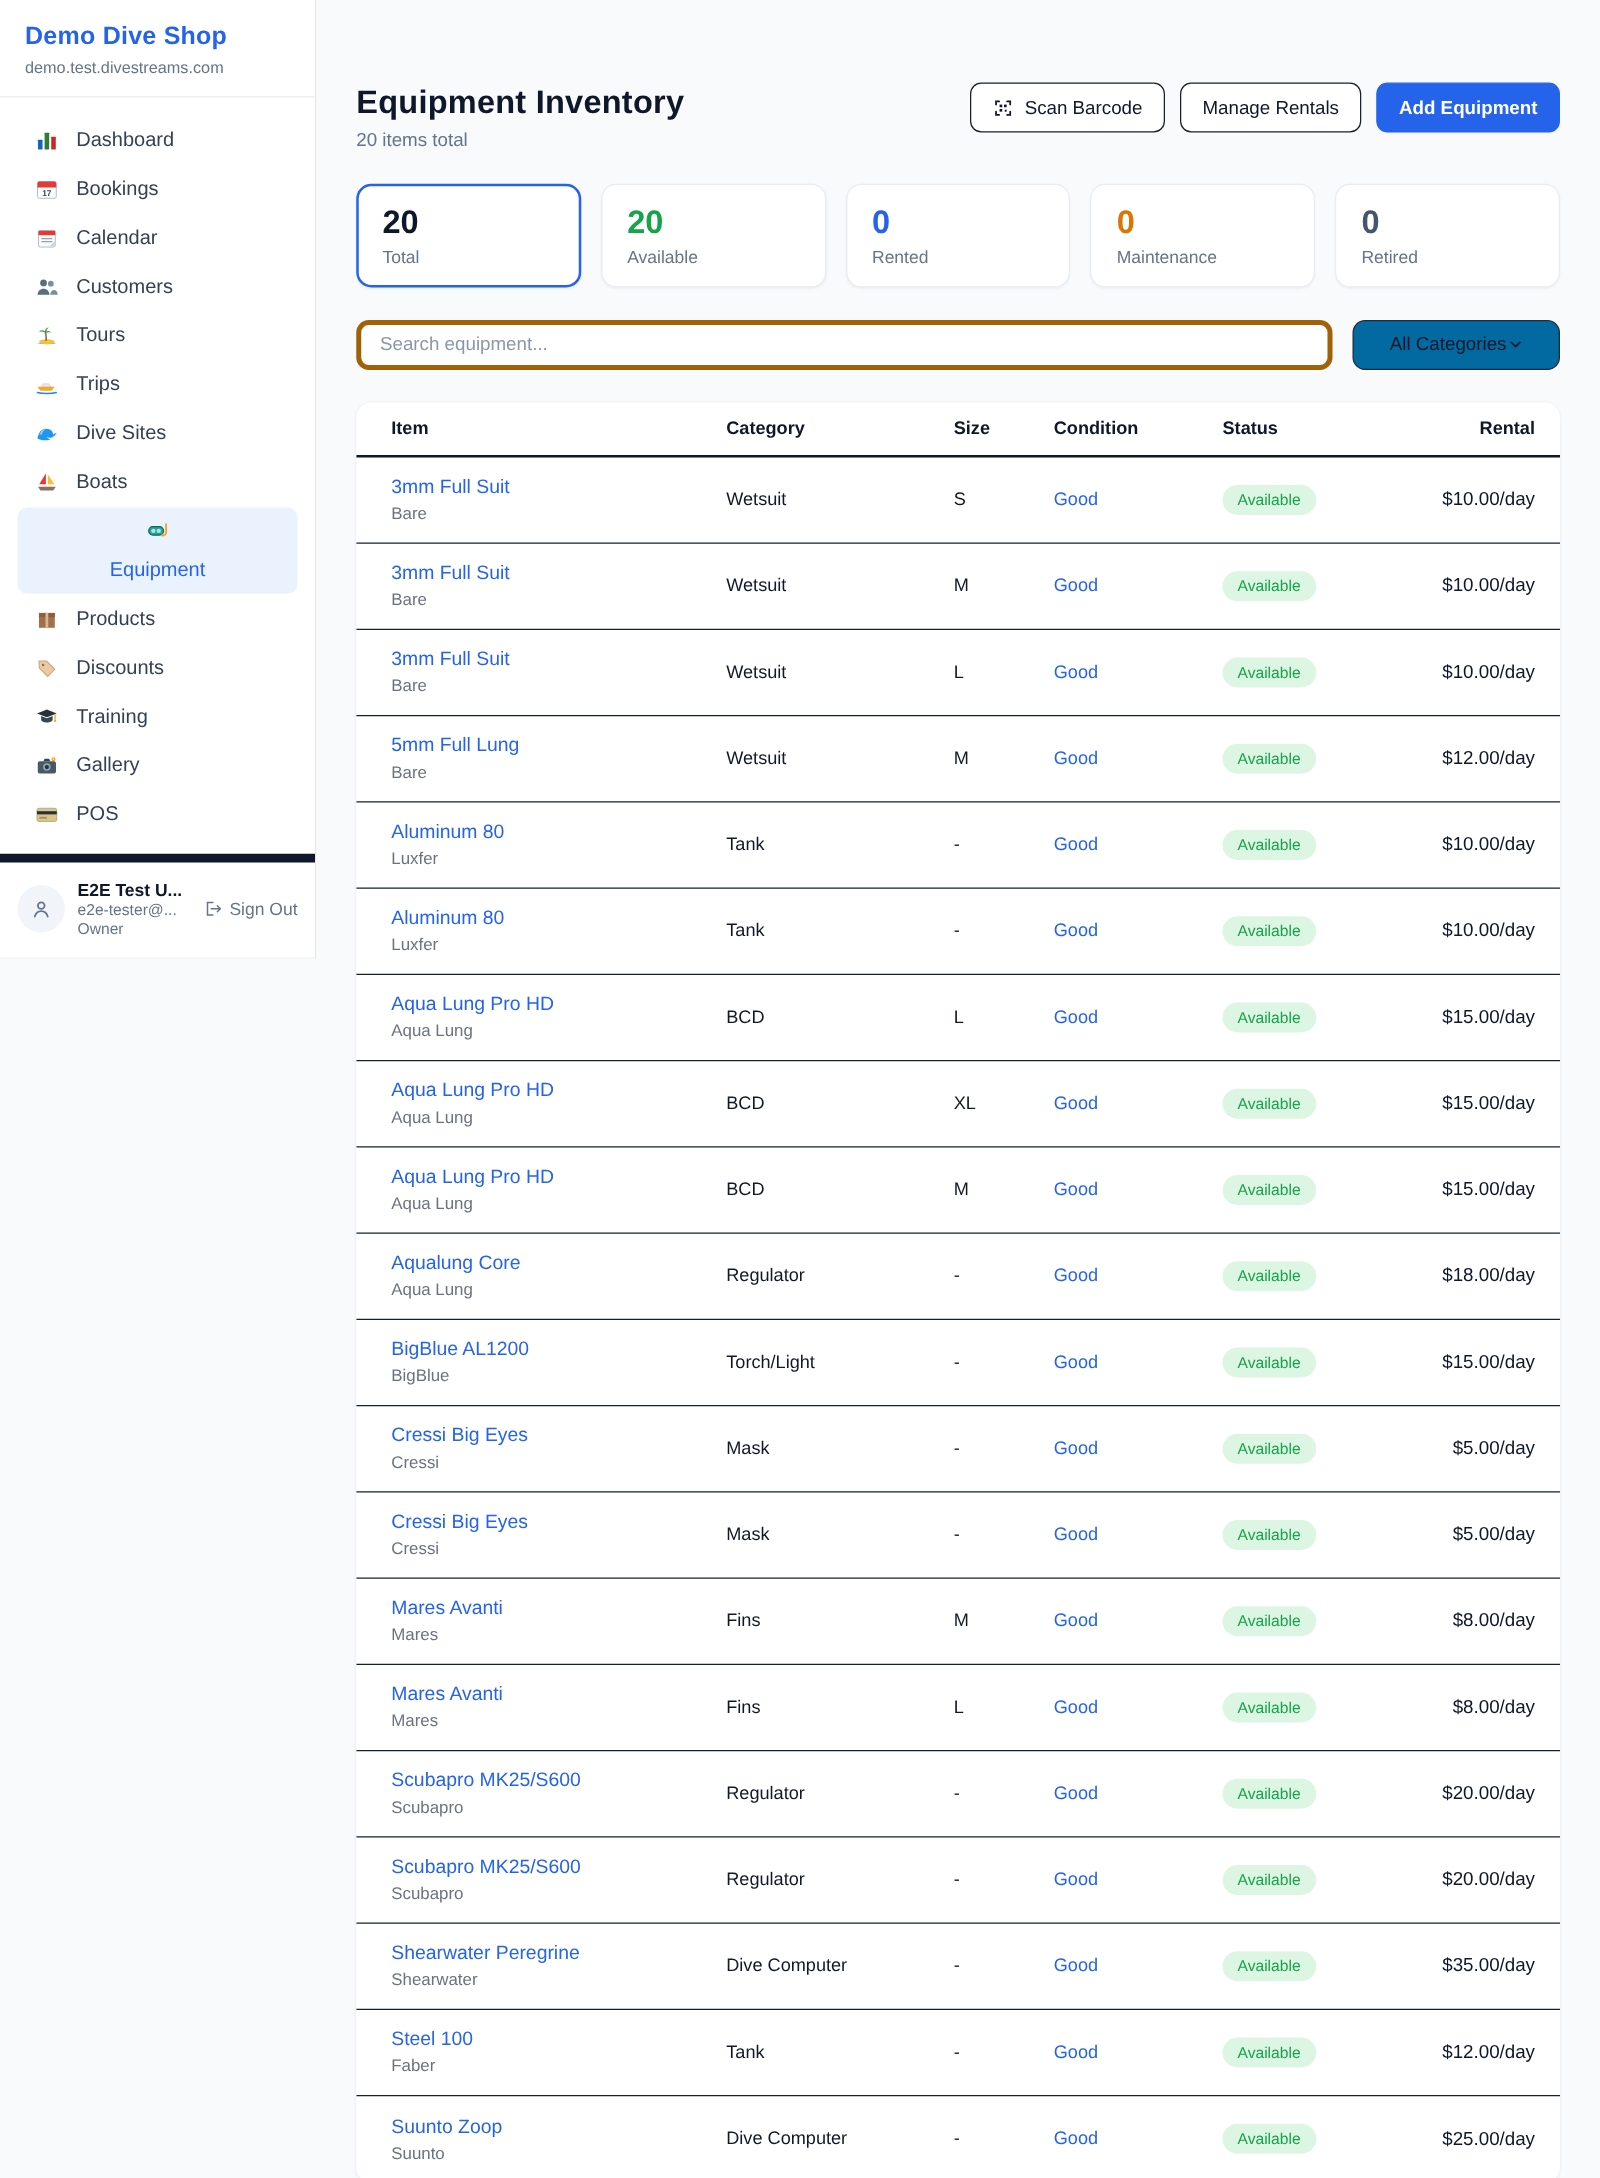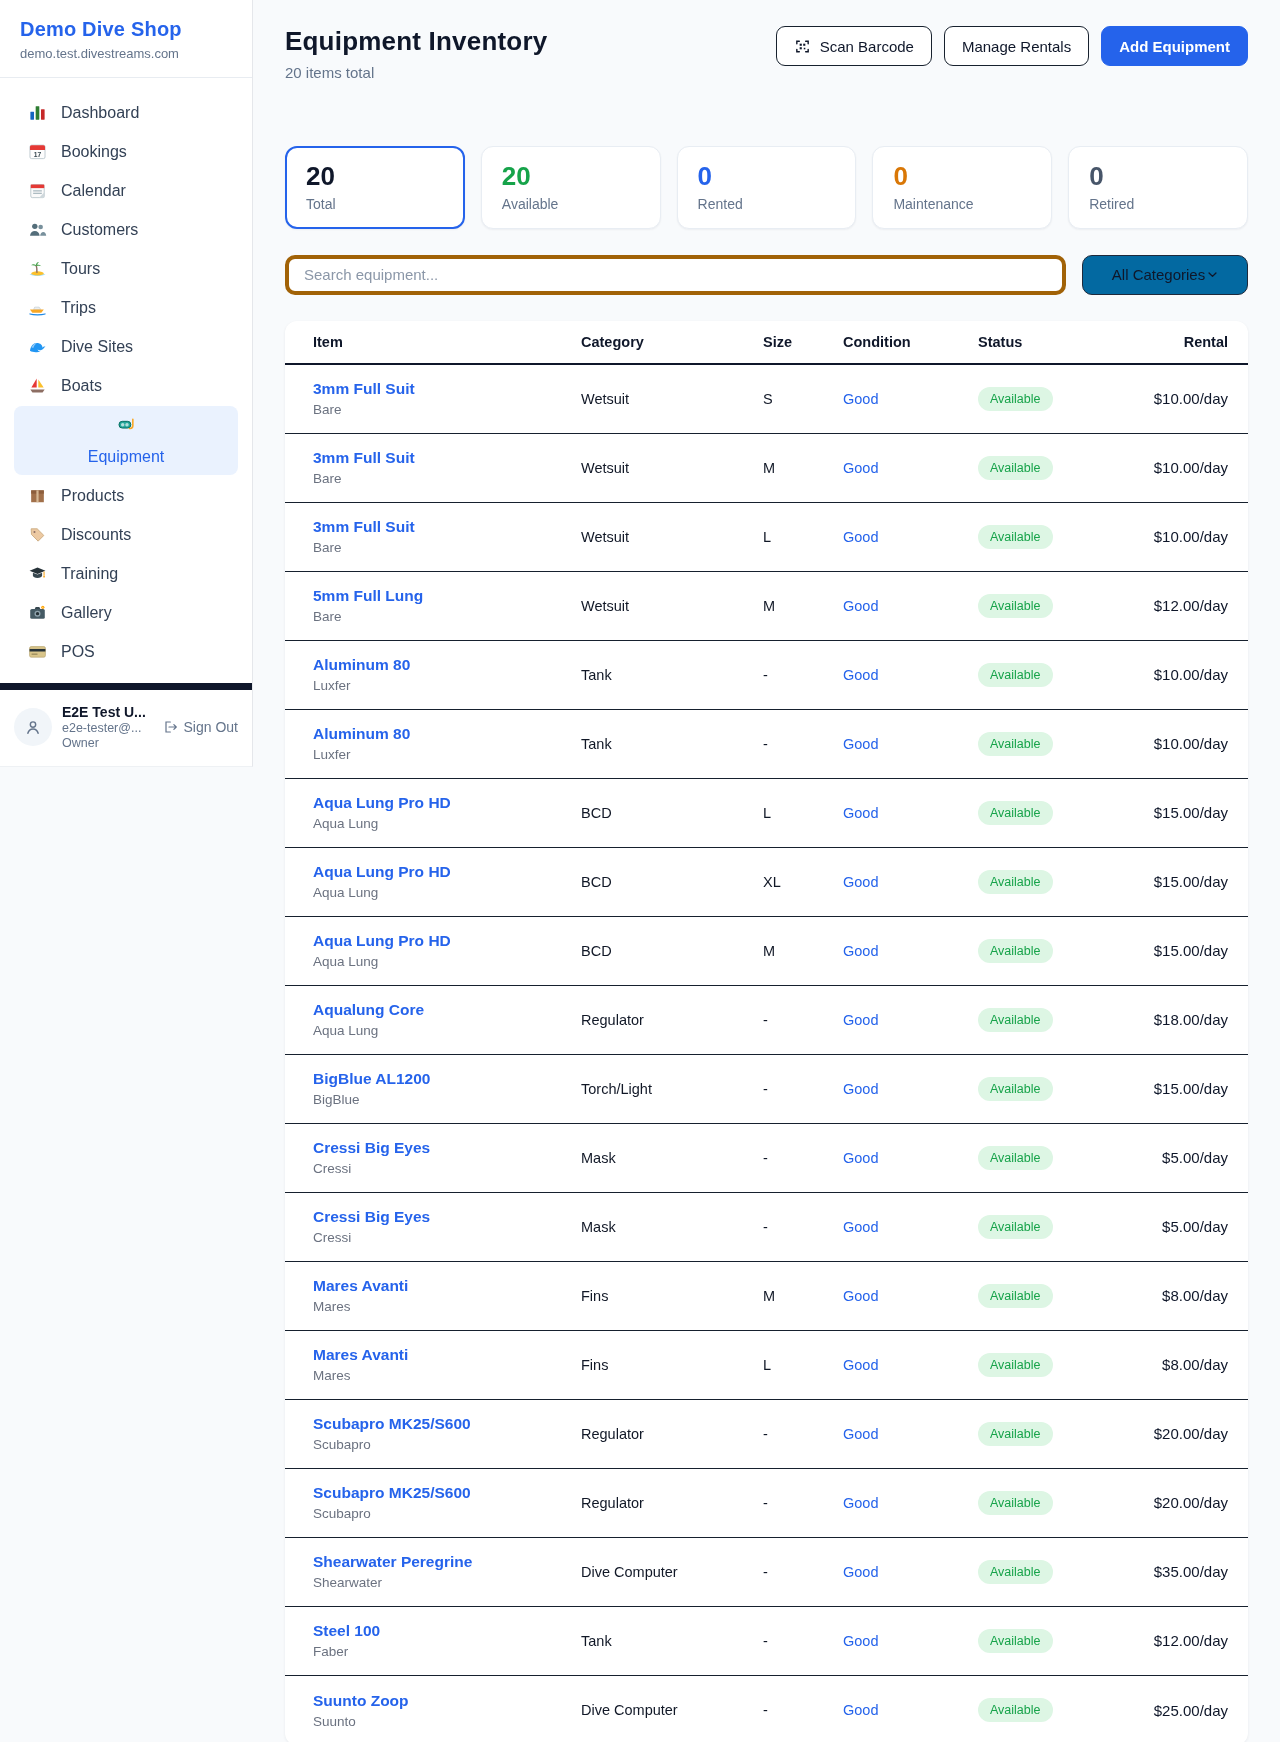--- a/index.html
+++ b/index.html
@@ -24,34 +24,34 @@
             display:flex; align-items:center; justify-content:center; }
   .avatar svg { width:20px; height:20px; }
   .user-meta { flex:1; min-width:0; }
   .user-name { font-size:14px; font-weight:bold; color:#0f172a; white-space:nowrap; }
   .user-email,.user-role { font-size:12.5px; color:#64748b; margin-top:1px; white-space:nowrap; }
   .signout { display:flex; align-items:center; gap:6px; color:#64748b; font-size:14px; cursor:pointer; white-space:nowrap; }
   .signout svg { width:16px; height:16px; }
 
   
   .main { flex:1; padding:26px 32px 28px 32px; min-width:0; }
-  .page-head { display:flex; justify-content:space-between; align-items:flex-start; }
+  .page-head { display:flex; justify-content:space-between; align-items:flex-start;margin-top:40px; }
   .page-title { font-size:26px; font-weight:bold; color:#0f172a; letter-spacing:.2px; }
   .page-sub { font-size:15px; color:#64748b; margin-top:7px; }
   .head-actions { display:flex; gap:12px; align-items:center; }
   .btn { height:40px; display:inline-flex; align-items:center; gap:9px; padding:0 17px;
          background:#fff; border:1px solid #17212e; border-radius:9px; font-size:15px; font-weight:500;
          color:#0f172a; cursor:pointer; font-family:inherit; }
   .btn svg { width:17px; height:17px; }
   .btn.primary { background:#2563eb; border-color:#2563eb; color:#fff; font-weight:600; }
 
   
   .stats { display:flex; gap:16px; margin-top:26px; }
   .stat-card { flex:1; background:#fff; border:1px solid #e8edf3; border-radius:12px; padding:15px 20px 16px 20px;
-               box-shadow:0 1px 2px rgba(15,23,42,.05); cursor:pointer;margin-top:39px; }
+               box-shadow:0 1px 2px rgba(15,23,42,.05); cursor:pointer; }
   .stat-card.selected { border:2px solid #2563eb; padding:14px 19px 15px 19px; }
   .stat-value { font-size:26px; font-weight:bold; line-height:1.1; }
   .stat-label { font-size:14px; color:#64748b; margin-top:5px; }
   .c-total .stat-value { color:#0f172a; }
   .c-available .stat-value { color:#16a34a; }
   .c-rented .stat-value { color:#2563eb; }
   .c-maintenance .stat-value { color:#d97706; }
   .c-retired .stat-value { color:#475569; }
 
   
@@ -68,21 +68,21 @@
   .table-card { margin-top:26px; background:#fff; border-radius:12px; box-shadow:0 1px 3px rgba(15,23,42,.07);
                 overflow:hidden; }
   .thead, .trow { display:grid; grid-template-columns:268px 182px 80px 135px 152px 1fr;
                   padding:0 20px 0 28px; align-items:center; }
   .thead { height:44px; border-bottom:2px solid #0f172a; }
   .th { font-size:14.5px; font-weight:bold; color:#0f172a; }
   .th.right, .td.right { text-align:right; }
   .trow { height:69px; border-bottom:1.5px solid #16202e; }
   .trow:last-child { border-bottom:none; }
   .td { font-size:14.5px; color:#111827; }
-  .item-name { color:#2563eb; font-size:15.5px; font-weight:bold; cursor:pointer; }
+  .item-name { color:#2563eb; font-size:15.5px; font-weight:normal; cursor:pointer; }
   .item-brand { color:#6b7280; font-size:13.5px; margin-top:4px; }
   .link { color:#2563eb; cursor:pointer; }
   .pill { display:inline-block; background:#ddf6e4; color:#17a34a; font-size:12.5px; font-weight:500;
           padding:5px 12px; border-radius:999px; }
   .price { font-size:15px; color:#0f172a; }
 </style>
 </head>
 <body>
 
 <div class="app">

